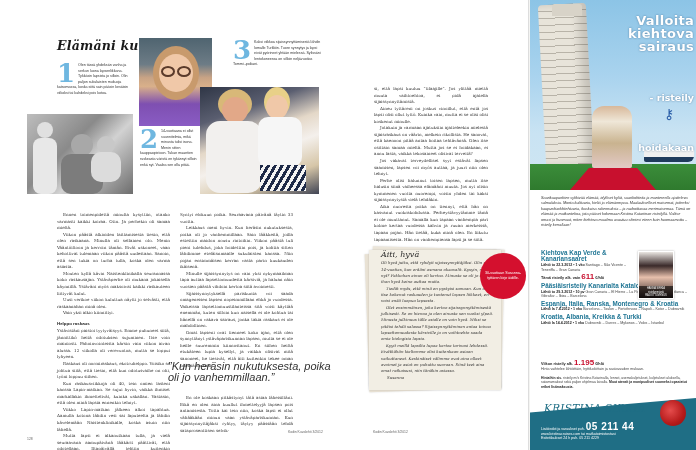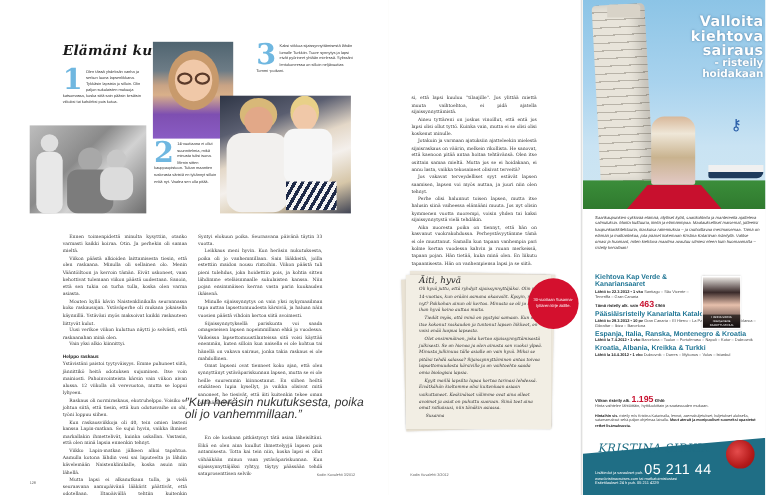--- a/index.html
+++ b/index.html
@@ -54,21 +54,21 @@
   .tower { position: absolute; left: 12px; top: 4px; width: 48px; height: 162px; background: repeating-linear-gradient(180deg,#e8e4da 0px,#e8e4da 6px,#b8b3a8 6px,#b8b3a8 7px); border-radius: 4px 4px 0 0; transform: rotate(-3deg); box-shadow: inset -8px 0 10px rgba(0,0,0,0.15); }
   .tower-top { position: absolute; left: 22px; top: 4px; width: 30px; height: 12px; background: #d8d3c8; border-radius: 3px 3px 0 0; }
   .grass { position: absolute; left: 0; top: 164px; width: 166px; height: 26px; background: linear-gradient(180deg,#3b8d3a 0%,#2f7a2e 100%); }
   .carpet { position: absolute; left: 40px; top: 168px; width: 86px; height: 22px; background: #c8102e; clip-path: polygon(22% 0,78% 0,100% 100%,0 100%); }
   .ship { position: absolute; left: 114px; top: 150px; width: 50px; height: 12px; background: linear-gradient(180deg,#f0f0f0 0%,#f0f0f0 55%,#1f3b5c 55%,#1f3b5c 100%); border-radius: 0 0 6px 2px; }
   .couple { position: absolute; left: 62px; top: 106px; width: 40px; height: 62px; background: linear-gradient(180deg,#d8b89a 0%,#efe7d8 25%,#c9b38f 60%,#e3c9c6 100%); border-radius: 12px 12px 2px 2px; }
   .flag-key { position: absolute; left: 134px; top: 106px; font-size: 14px; color: #2a5ea8; font-family: "DejaVu Sans", sans-serif; }
 
   .headline { position: absolute; left: 58px; top: 14px; width: 106px; text-align: right; font-family: "DejaVu Sans", sans-serif; font-weight: bold; color: #fff; text-shadow: 0 0 2px rgba(30,70,110,0.6); }
   .headline .l1 { font-size: 13px; line-height: 13px; letter-spacing: 0.3px; margin-left: 28px; }
-  .headline .l2 { font-size: 9.5px; line-height: 10px; }
+  .headline .l2 { font-size: 9.5px; line-height: 10px; margin-top: 40px; }
 
   .ad-intro { position: absolute; left: 11px; top: 196px; width: 150px; font-family: "Liberation Sans", sans-serif; font-style: italic; font-size: 3.8px; line-height: 5.4px; color: #333; }
 
   .ad-routes { position: absolute; left: 11px; top: 250px; width: 150px; font-family: "Liberation Sans", sans-serif; }
   .route { margin-bottom: 2px; }
   .route-title { font-weight: bold; font-size: 6.3px; line-height: 6.4px; color: #1f7594; }
   .route-line { font-size: 3.6px; line-height: 4.7px; color: #444; }
   .route-line b { color: #222; }
   .route-price { font-size: 3.8px; font-weight: bold; color: #222; }
   .price-big { font-size: 8px; font-weight: bold; color: #c8102e; }
@@ -78,21 +78,21 @@
 
   .ad-bottom-price { position: absolute; left: 11px; top: 358px; width: 150px; font-family: "Liberation Sans", sans-serif; }
   .ad-notes { position: absolute; left: 11px; top: 376px; width: 150px; font-family: "Liberation Sans", sans-serif; font-size: 3.4px; line-height: 4.4px; color: #444; }
   .ad-notes b { color: #222; }
 
   .ad-footer { position: absolute; left: 0; top: 398px; width: 166px; height: 52px; background: #1f6e85; clip-path: polygon(0 28%,100% 0,100% 100%,0 100%); }
   .ad-footer-bg { position: absolute; left: 0; top: 398px; width: 166px; height: 30px; background: #fff; }
   .logo { position: absolute; left: 14px; top: 402px; font-family: "DejaVu Serif", serif; font-style: italic; font-size: 10.5px; color: #1f6e85; letter-spacing: 0.3px; }
   .seal { position: absolute; left: 130px; top: 400px; width: 26px; height: 26px; border-radius: 50%; background: radial-gradient(circle at 40% 40%,#e54c4c 0%,#b51a1a 60%,#8a0f0f 100%); }
   .contact { position: absolute; left: 11px; top: 425px; width: 150px; font-family: "Liberation Sans", sans-serif; color: #fff; font-size: 3.6px; line-height: 4.6px; }
-  .contact .phone { font-size: 13px; font-weight: normal; letter-spacing: 0.5px; }
+  .contact .phone { font-size: 10px; font-weight: bold; letter-spacing: 0.5px; }
 </style>
 </head>
 <body>
 
 <div class="spread">
 
   <div class="page-left">
     <div class="title">Elämäni kuvat</div>
 
     <div class="cap" style="left:57px;top:63px;width:76px;">
@@ -217,21 +217,21 @@
       <div class="l2">- risteily</div>
       <div class="l2">hoidakaan</div>
     </div>
 
     <div class="ad-intro">Saarikaupunkien sykkivää elämää, idylliset kylät, saarikohteita ja mantereella ajatteleva salmuluksia. Monta kulttuuria, kieliä ja elämänmpaa. Maalaukselliset maisemat, jotteeksi kaupunkiarkkitehtuuria, ikaskuisa rakennuksia – ja rauhoittavaa merimaisemaa. Tämä on elämää ja matkantekoa, jota pääset kokemaan Kristina Katariinan risteilyllä. Valitse omasi ja huomaat, miten kiehtova maailma avautuu silmiesi eteen kuin huomaamatta – risteily kerrallaan!</div>
 
     <div class="ad-routes">
       <div class="route" style="width:96px;">
         <div class="route-title">Kiehtova Kap Verde &amp; Kanariansaaret</div>
         <div class="route-line"><b>Lähtö to 22.3.2012 • 1 vko</b> <span>Santiago – São Vicente – Teneriffa – Gran Canaria</span></div>
-        <div class="route-price"><span>Tämä risteily alk. vain</span> <span class="price-big">463</span> <span>€/hlö</span></div>
+        <div class="route-price"><span>Tämä risteily alk. vain</span> <span class="price-big">611</span> <span>€/hlö</span></div>
       </div>
       <div class="route">
         <div class="route-title">Pääsiäisristeily Kanarialta Kataloniaan</div>
         <div class="route-line"><b>Lähtö to 29.3.2012 • 10 pv</b> <span>Gran Canaria – El Hierro – La Palma – Funchal – Casablanca – Gibraltar – Ibiza – Barcelona</span></div>
       </div>
       <div class="route">
         <div class="route-title">Espanja, Italia, Ranska, Montenegro &amp; Kroatia</div>
         <div class="route-line"><b>Lähtö la 7.4.2012 • 1 vko</b> <span>Barcelona – Toulon – Portofenaso – Napoli – Kotor – Dubrovnik</span></div>
       </div>
       <div class="route">

